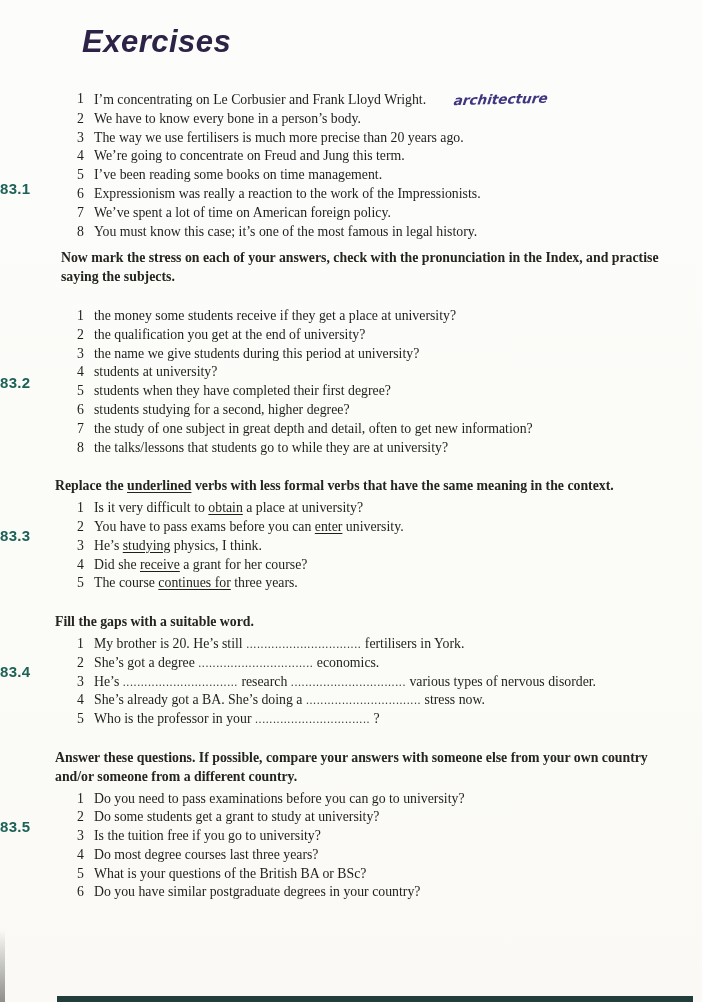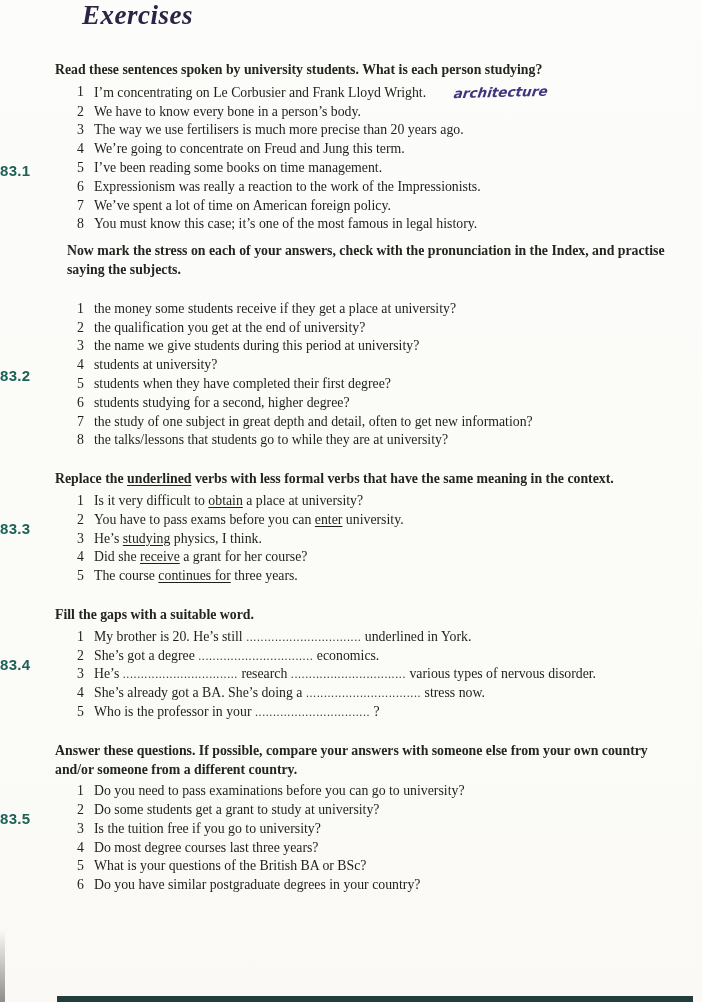--- a/index.html
+++ b/index.html
@@ -7,24 +7,24 @@
     width:702px;height:1002px;
     background:#f6f6f3;
     font-family:"Liberation Serif","DejaVu Serif",serif;
     position:relative;overflow:hidden;
   }
   .page{
     position:absolute;inset:0;
     background:linear-gradient(180deg,#fcfcfa 0%,#fbfbf8 60%,#faf9f6 100%);
   }
   .page-title{
-    margin:0 0 30px 82px;
-    font-family:Liberation Serif, serif;
+    margin:24px 0 30px 82px;
+    font-family:Liberation Sans, sans-serif;
     font-style:italic;font-weight:700;
-    font-size:27px;letter-spacing:.5px;
+    font-size:31px;letter-spacing:.5px;
     color:#2c2346;
   }
   .exercise{
     display:flex;align-items:center;
     margin-bottom:20px;
   }
   .ex-num{
     width:55px;flex-shrink:0;
     font-family:"Liberation Sans","DejaVu Sans",sans-serif;
     font-weight:700;font-size:15px;
@@ -46,21 +46,21 @@
   }
   ol.items li{display:flex;}
   .inum{width:17px;flex-shrink:0;}
   .itext{flex:1;}
   .u{text-decoration:underline;text-underline-offset:2px;}
   .gap{
     color:#3a3935;letter-spacing:.6px;font-size:12px;
     white-space:nowrap;
   }
   .followup{
-    margin:8px 0 0 12px;
+    margin:8px 0 0 6px;
     font-weight:700;color:#26241f;
   }
   .handwritten{
     display:inline-block;
     margin-left:28px;
     font-family:"DejaVu Sans",sans-serif;
     font-style:italic;font-weight:600;
     font-size:13.5px;
     color:#3f3680;
     transform:skewX(-9deg) rotate(-1.5deg);
@@ -79,21 +79,20 @@
 </head>
 <body>
 
 <div class="page">
 
   <h1 class="page-title">Exercises</h1>
 
   <section class="exercise">
     <div class="ex-num">83.1</div>
     <div class="ex-body">
-      <p class="instruction"><span>Read these sentences spoken by university students. What is each person studying?</span></p>
       <ol class="items">
           <li>
             <span class="inum">1</span>
             <span class="itext"><span>I’m concentrating on Le Corbusier and Frank Lloyd Wright.</span><span class="handwritten">architecture</span></span>
           </li>
           <li>
             <span class="inum">2</span>
             <span class="itext"><span>We have to know every bone in a person’s body.</span></span>
           </li>
           <li>
@@ -194,21 +193,21 @@
     </div>
   </section>
 
   <section class="exercise">
     <div class="ex-num">83.4</div>
     <div class="ex-body">
       <p class="instruction"><span>Fill the gaps with a suitable word.</span></p>
       <ol class="items">
           <li>
             <span class="inum">1</span>
-            <span class="itext"><span>My brother is 20. He’s still </span><span class="gap">................................</span><span> underlined in York.</span></span>
+            <span class="itext"><span>My brother is 20. He’s still </span><span class="gap">................................</span><span> fertilisers in York.</span></span>
           </li>
           <li>
             <span class="inum">2</span>
             <span class="itext"><span>She’s got a degree </span><span class="gap">................................</span><span> economics.</span></span>
           </li>
           <li>
             <span class="inum">3</span>
             <span class="itext"><span>He’s </span><span class="gap">................................</span><span> research </span><span class="gap">................................</span><span> various types of nervous disorder.</span></span>
           </li>
           <li>

